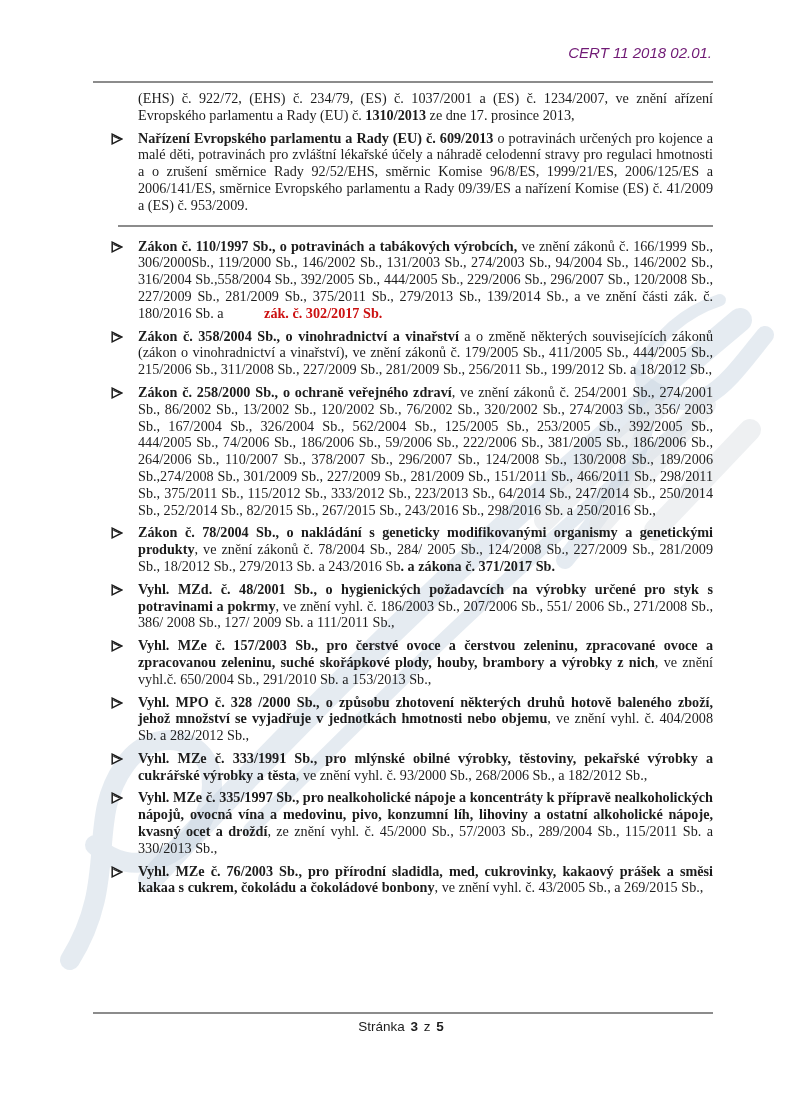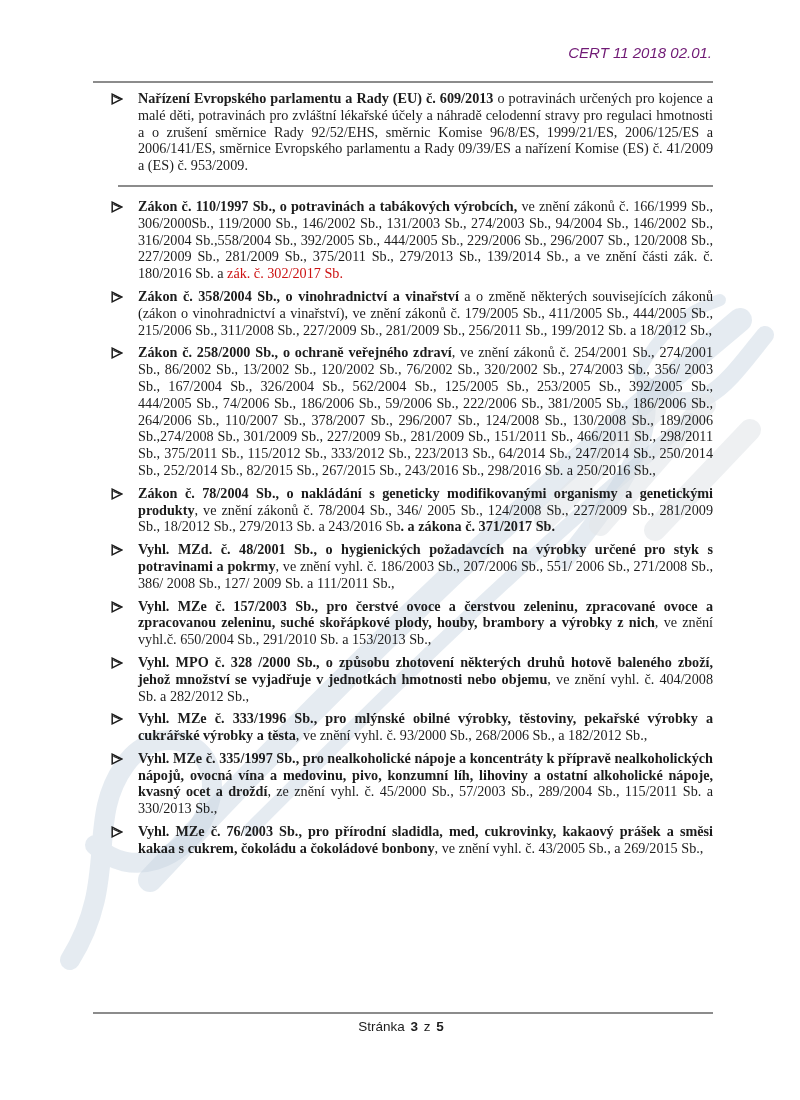--- a/index.html
+++ b/index.html
@@ -17,21 +17,21 @@
   .rule-top{top:81px;left:93px;width:620px;}
   .rule-footer{top:1012px;left:93px;width:620px;}
   .content{
     position:absolute;left:138px;top:90px;width:575px;z-index:1;
     font-size:14.2px;line-height:16.8px;text-align:justify;
   }
   .item{position:relative;margin:0 0 6px 0;}
   .bullet{position:absolute;left:-27px;top:2px;width:12px;height:12px;}
   .run-n{font-weight:normal;}
   .run-b{font-weight:bold;}
-  .run-br{font-weight:normal;color:#cc1111;}
+  .run-br{font-weight:bold;color:#cc1111;margin-left:37px;}
   .separator{height:2px;background:#8c8c8c;width:595px;margin:11px 0 11px -20px;}
   .page-footer{
     position:absolute;top:1019px;left:0;width:800px;text-align:center;z-index:2;
     font-family:"Liberation Sans", sans-serif;font-size:13.5px;color:#1c1c1c;
   }
   .page-footer b{font-weight:bold;}
   .page-footer span{margin:8px 2px;}
 </style>
 </head>
 <body>
@@ -46,57 +46,58 @@
   </g>
   <g fill="none" stroke="#e3e6ea" stroke-opacity="0.6" stroke-linecap="round">
     <path d="M 545 520 L 655 410 M 600 525 L 705 405 M 655 530 L 750 430" stroke-width="22"></path>
   </g>
 </svg>
 
 <div class="page-header">CERT 11 2018 02.01.</div>
 <div class="rule rule-top"></div>
 
 <div class="content">
+    <div class="item"><span><span class="run-n">(EHS) č. 922/72, (EHS) č. 234/79, (ES) č. 1037/2001 a (ES) č. 1234/2007, ve znění ařízení Evropského parlamentu a Rady (EU) č. </span><span class="run-b">1310/2013</span><span class="run-n"> ze dne 17. prosince 2013,</span></span></div>
     <div class="item"><span class="bullet"><svg width="12" height="12" viewBox="0 0 12 12">
           <path d="M1.2 1.2 L10.8 6 L1.2 10.8 Z" fill="#ffffff" stroke="#1c1c1c" stroke-width="1.5"></path>
           <path d="M2.4 3.2 L8.6 6" stroke="#1c1c1c" stroke-width="1.1" fill="none"></path>
         </svg></span><span><span class="run-b">Nařízení Evropského parlamentu a Rady (EU) č. 609/2013</span><span class="run-n"> o potravinách určených pro kojence a malé děti, potravinách pro zvláštní lékařské účely a náhradě celodenní stravy pro regulaci hmotnosti a o zrušení směrnice Rady 92/52/EHS, směrnic Komise 96/8/ES, 1999/21/ES, 2006/125/ES a 2006/141/ES, směrnice Evropského parlamentu a Rady 09/39/ES a nařízení Komise (ES) č. 41/2009 a (ES) č. 953/2009.</span></span></div>
     <div class="separator"></div>
     <div class="item"><span class="bullet"><svg width="12" height="12" viewBox="0 0 12 12">
           <path d="M1.2 1.2 L10.8 6 L1.2 10.8 Z" fill="#ffffff" stroke="#1c1c1c" stroke-width="1.5"></path>
           <path d="M2.4 3.2 L8.6 6" stroke="#1c1c1c" stroke-width="1.1" fill="none"></path>
         </svg></span><span><span class="run-b">Zákon č. 110/1997 Sb., o potravinách a tabákových výrobcích,</span><span class="run-n"> ve znění zákonů č. 166/1999 Sb., 306/2000Sb., 119/2000 Sb., 146/2002 Sb., 131/2003 Sb., 274/2003 Sb., 94/2004 Sb., 146/2002 Sb., 316/2004 Sb.,558/2004 Sb., 392/2005 Sb., 444/2005 Sb., 229/2006 Sb., 296/2007 Sb., 120/2008 Sb., 227/2009 Sb., 281/2009 Sb., 375/2011 Sb., 279/2013 Sb., 139/2014 Sb., a ve znění části zák. č. 180/2016 Sb. a </span><span class="run-br">zák. č. 302/2017 Sb.</span></span></div>
     <div class="item"><span class="bullet"><svg width="12" height="12" viewBox="0 0 12 12">
           <path d="M1.2 1.2 L10.8 6 L1.2 10.8 Z" fill="#ffffff" stroke="#1c1c1c" stroke-width="1.5"></path>
           <path d="M2.4 3.2 L8.6 6" stroke="#1c1c1c" stroke-width="1.1" fill="none"></path>
         </svg></span><span><span class="run-b">Zákon č. 358/2004 Sb., o vinohradnictví a vinařství</span><span class="run-n"> a o změně některých souvisejících zákonů (zákon o vinohradnictví a vinařství), ve znění zákonů č. 179/2005 Sb., 411/2005 Sb., 444/2005 Sb., 215/2006 Sb., 311/2008 Sb., 227/2009 Sb., 281/2009 Sb., 256/2011 Sb., 199/2012 Sb. a 18/2012 Sb.,</span></span></div>
     <div class="item"><span class="bullet"><svg width="12" height="12" viewBox="0 0 12 12">
           <path d="M1.2 1.2 L10.8 6 L1.2 10.8 Z" fill="#ffffff" stroke="#1c1c1c" stroke-width="1.5"></path>
           <path d="M2.4 3.2 L8.6 6" stroke="#1c1c1c" stroke-width="1.1" fill="none"></path>
         </svg></span><span><span class="run-b">Zákon č. 258/2000 Sb., o ochraně veřejného zdraví</span><span class="run-n">, ve znění zákonů č. 254/2001 Sb., 274/2001 Sb., 86/2002 Sb., 13/2002 Sb., 120/2002 Sb., 76/2002 Sb., 320/2002 Sb., 274/2003 Sb., 356/ 2003 Sb., 167/2004 Sb., 326/2004 Sb., 562/2004 Sb., 125/2005 Sb., 253/2005 Sb., 392/2005 Sb., 444/2005 Sb., 74/2006 Sb., 186/2006 Sb., 59/2006 Sb., 222/2006 Sb., 381/2005 Sb., 186/2006 Sb., 264/2006 Sb., 110/2007 Sb., 378/2007 Sb., 296/2007 Sb., 124/2008 Sb., 130/2008 Sb., 189/2006 Sb.,274/2008 Sb., 301/2009 Sb., 227/2009 Sb., 281/2009 Sb., 151/2011 Sb., 466/2011 Sb., 298/2011 Sb., 375/2011 Sb., 115/2012 Sb., 333/2012 Sb., 223/2013 Sb., 64/2014 Sb., 247/2014 Sb., 250/2014 Sb., 252/2014 Sb., 82/2015 Sb., 267/2015 Sb., 243/2016 Sb., 298/2016 Sb. a 250/2016 Sb.,</span></span></div>
     <div class="item"><span class="bullet"><svg width="12" height="12" viewBox="0 0 12 12">
           <path d="M1.2 1.2 L10.8 6 L1.2 10.8 Z" fill="#ffffff" stroke="#1c1c1c" stroke-width="1.5"></path>
           <path d="M2.4 3.2 L8.6 6" stroke="#1c1c1c" stroke-width="1.1" fill="none"></path>
-        </svg></span><span><span class="run-b">Zákon č. 78/2004 Sb., o nakládání s geneticky modifikovanými organismy a genetickými produkty</span><span class="run-n">, ve znění zákonů č. 78/2004 Sb., 346/ 2005 Sb., 124/2008 Sb., 227/2009 Sb., 281/2009 Sb., 18/2012 Sb., 279/2013 Sb. a 243/2016 Sb</span><span class="run-b">. a zákona č. 371/2017 Sb.</span></span></div>
+        </svg></span><span><span class="run-b">Zákon č. 78/2004 Sb., o nakládání s geneticky modifikovanými organismy a genetickými produkty</span><span class="run-n">, ve znění zákonů č. 78/2004 Sb., 284/ 2005 Sb., 124/2008 Sb., 227/2009 Sb., 281/2009 Sb., 18/2012 Sb., 279/2013 Sb. a 243/2016 Sb</span><span class="run-b">. a zákona č. 371/2017 Sb.</span></span></div>
     <div class="item"><span class="bullet"><svg width="12" height="12" viewBox="0 0 12 12">
           <path d="M1.2 1.2 L10.8 6 L1.2 10.8 Z" fill="#ffffff" stroke="#1c1c1c" stroke-width="1.5"></path>
           <path d="M2.4 3.2 L8.6 6" stroke="#1c1c1c" stroke-width="1.1" fill="none"></path>
         </svg></span><span><span class="run-b">Vyhl. MZd. č. 48/2001 Sb., o hygienických požadavcích na výrobky určené pro styk s potravinami a pokrmy</span><span class="run-n">, ve znění vyhl. č. 186/2003 Sb., 207/2006 Sb., 551/ 2006 Sb., 271/2008 Sb., 386/ 2008 Sb., 127/ 2009 Sb. a 111/2011 Sb.,</span></span></div>
     <div class="item"><span class="bullet"><svg width="12" height="12" viewBox="0 0 12 12">
           <path d="M1.2 1.2 L10.8 6 L1.2 10.8 Z" fill="#ffffff" stroke="#1c1c1c" stroke-width="1.5"></path>
           <path d="M2.4 3.2 L8.6 6" stroke="#1c1c1c" stroke-width="1.1" fill="none"></path>
         </svg></span><span><span class="run-b">Vyhl. MZe č. 157/2003 Sb., pro čerstvé ovoce a čerstvou zeleninu, zpracované ovoce a zpracovanou zeleninu, suché skořápkové plody, houby, brambory a výrobky z nich</span><span class="run-n">, ve znění vyhl.č. 650/2004 Sb., 291/2010 Sb. a 153/2013 Sb.,</span></span></div>
     <div class="item"><span class="bullet"><svg width="12" height="12" viewBox="0 0 12 12">
           <path d="M1.2 1.2 L10.8 6 L1.2 10.8 Z" fill="#ffffff" stroke="#1c1c1c" stroke-width="1.5"></path>
           <path d="M2.4 3.2 L8.6 6" stroke="#1c1c1c" stroke-width="1.1" fill="none"></path>
         </svg></span><span><span class="run-b">Vyhl. MPO č. 328 /2000 Sb., o způsobu zhotovení některých druhů hotově baleného zboží, jehož množství se vyjadřuje v jednotkách hmotnosti nebo objemu</span><span class="run-n">, ve znění vyhl. č. 404/2008 Sb. a 282/2012 Sb.,</span></span></div>
     <div class="item"><span class="bullet"><svg width="12" height="12" viewBox="0 0 12 12">
           <path d="M1.2 1.2 L10.8 6 L1.2 10.8 Z" fill="#ffffff" stroke="#1c1c1c" stroke-width="1.5"></path>
           <path d="M2.4 3.2 L8.6 6" stroke="#1c1c1c" stroke-width="1.1" fill="none"></path>
-        </svg></span><span><span class="run-b">Vyhl. MZe č. 333/1996 Sb., pro mlýnské obilné výrobky, těstoviny, pekařské výrobky a cukrářské výrobky a těsta</span><span class="run-n">, ve znění vyhl. č. 93/2000 Sb., 268/2006 Sb., a 182/2012 Sb.,</span></span></div>
+        </svg></span><span><span class="run-b">Vyhl. MZe č. 333/1991 Sb., pro mlýnské obilné výrobky, těstoviny, pekařské výrobky a cukrářské výrobky a těsta</span><span class="run-n">, ve znění vyhl. č. 93/2000 Sb., 268/2006 Sb., a 182/2012 Sb.,</span></span></div>
     <div class="item"><span class="bullet"><svg width="12" height="12" viewBox="0 0 12 12">
           <path d="M1.2 1.2 L10.8 6 L1.2 10.8 Z" fill="#ffffff" stroke="#1c1c1c" stroke-width="1.5"></path>
           <path d="M2.4 3.2 L8.6 6" stroke="#1c1c1c" stroke-width="1.1" fill="none"></path>
         </svg></span><span><span class="run-b">Vyhl. MZe č. 335/1997 Sb., pro nealkoholické nápoje a koncentráty k přípravě nealkoholických nápojů, ovocná vína a medovinu, pivo, konzumní líh, lihoviny a ostatní alkoholické nápoje, kvasný ocet a droždí</span><span class="run-n">, ze znění vyhl. č. 45/2000 Sb., 57/2003 Sb., 289/2004 Sb., 115/2011 Sb. a 330/2013 Sb.,</span></span></div>
     <div class="item"><span class="bullet"><svg width="12" height="12" viewBox="0 0 12 12">
           <path d="M1.2 1.2 L10.8 6 L1.2 10.8 Z" fill="#ffffff" stroke="#1c1c1c" stroke-width="1.5"></path>
           <path d="M2.4 3.2 L8.6 6" stroke="#1c1c1c" stroke-width="1.1" fill="none"></path>
         </svg></span><span><span class="run-b">Vyhl. MZe č. 76/2003 Sb., pro přírodní sladidla, med, cukrovinky, kakaový prášek a směsi kakaa s cukrem, čokoládu a čokoládové bonbony</span><span class="run-n">, ve znění vyhl. č. 43/2005 Sb., a 269/2015 Sb.,</span></span></div>
   </div>
 

